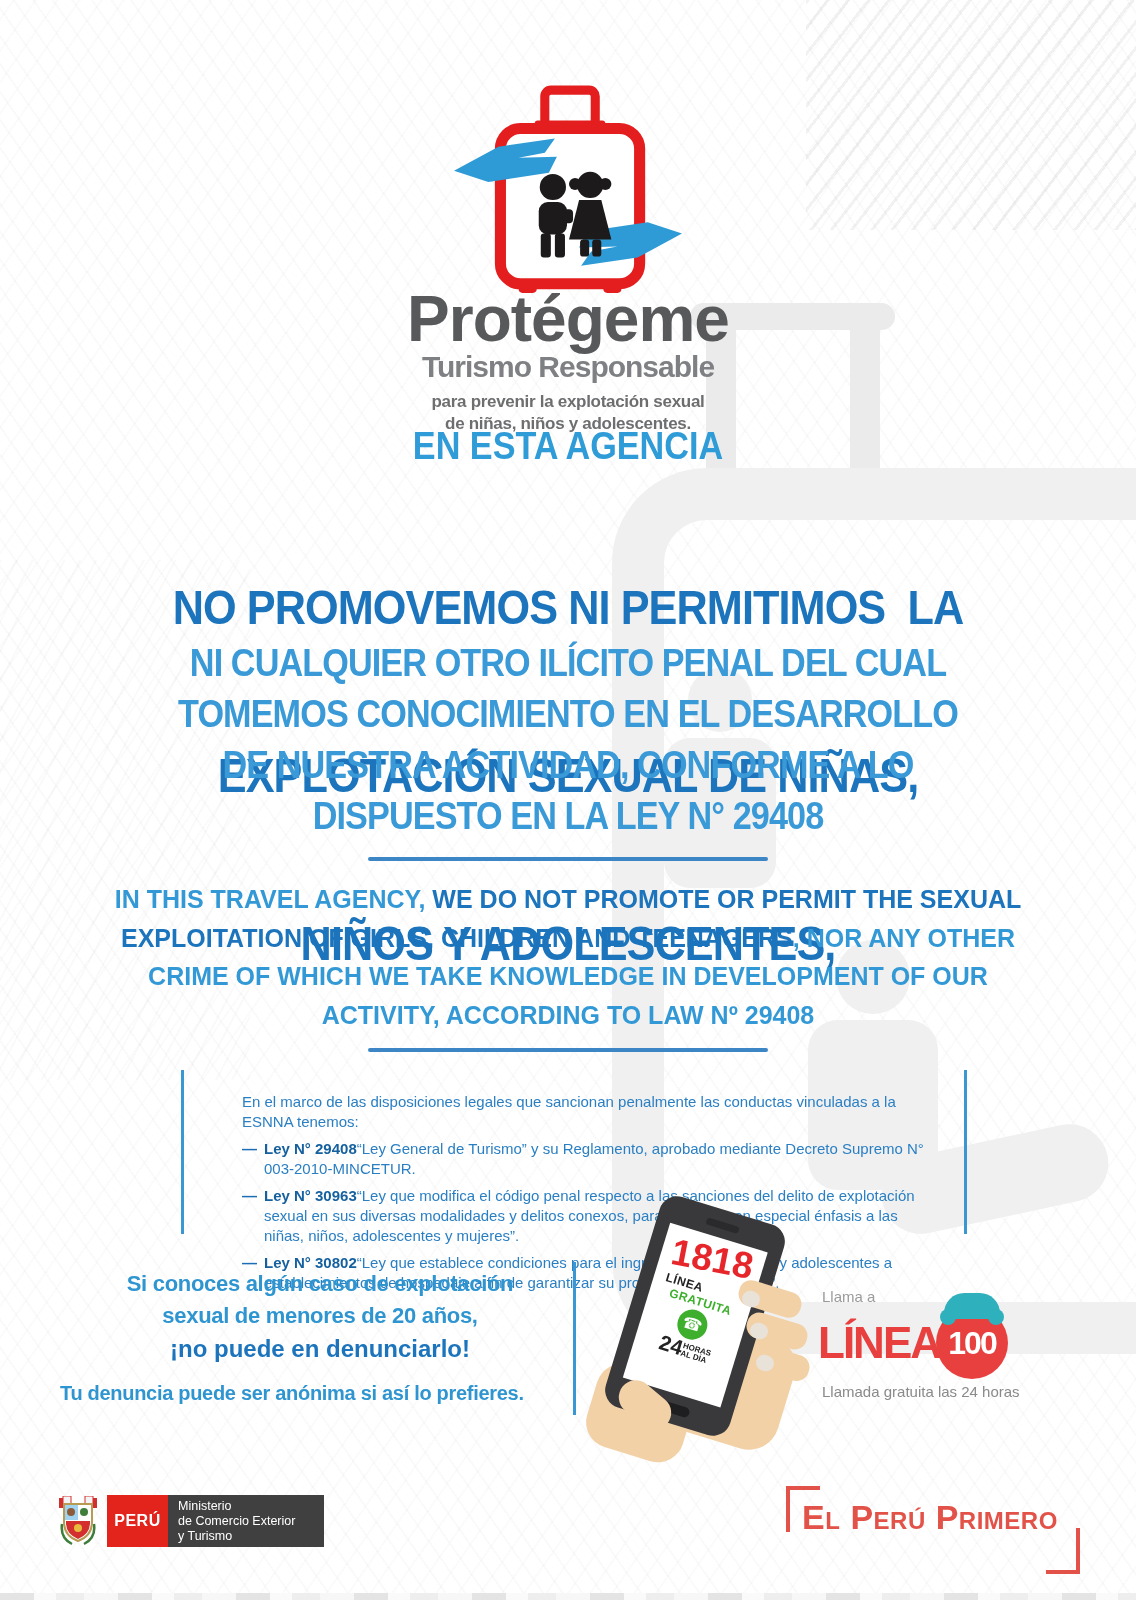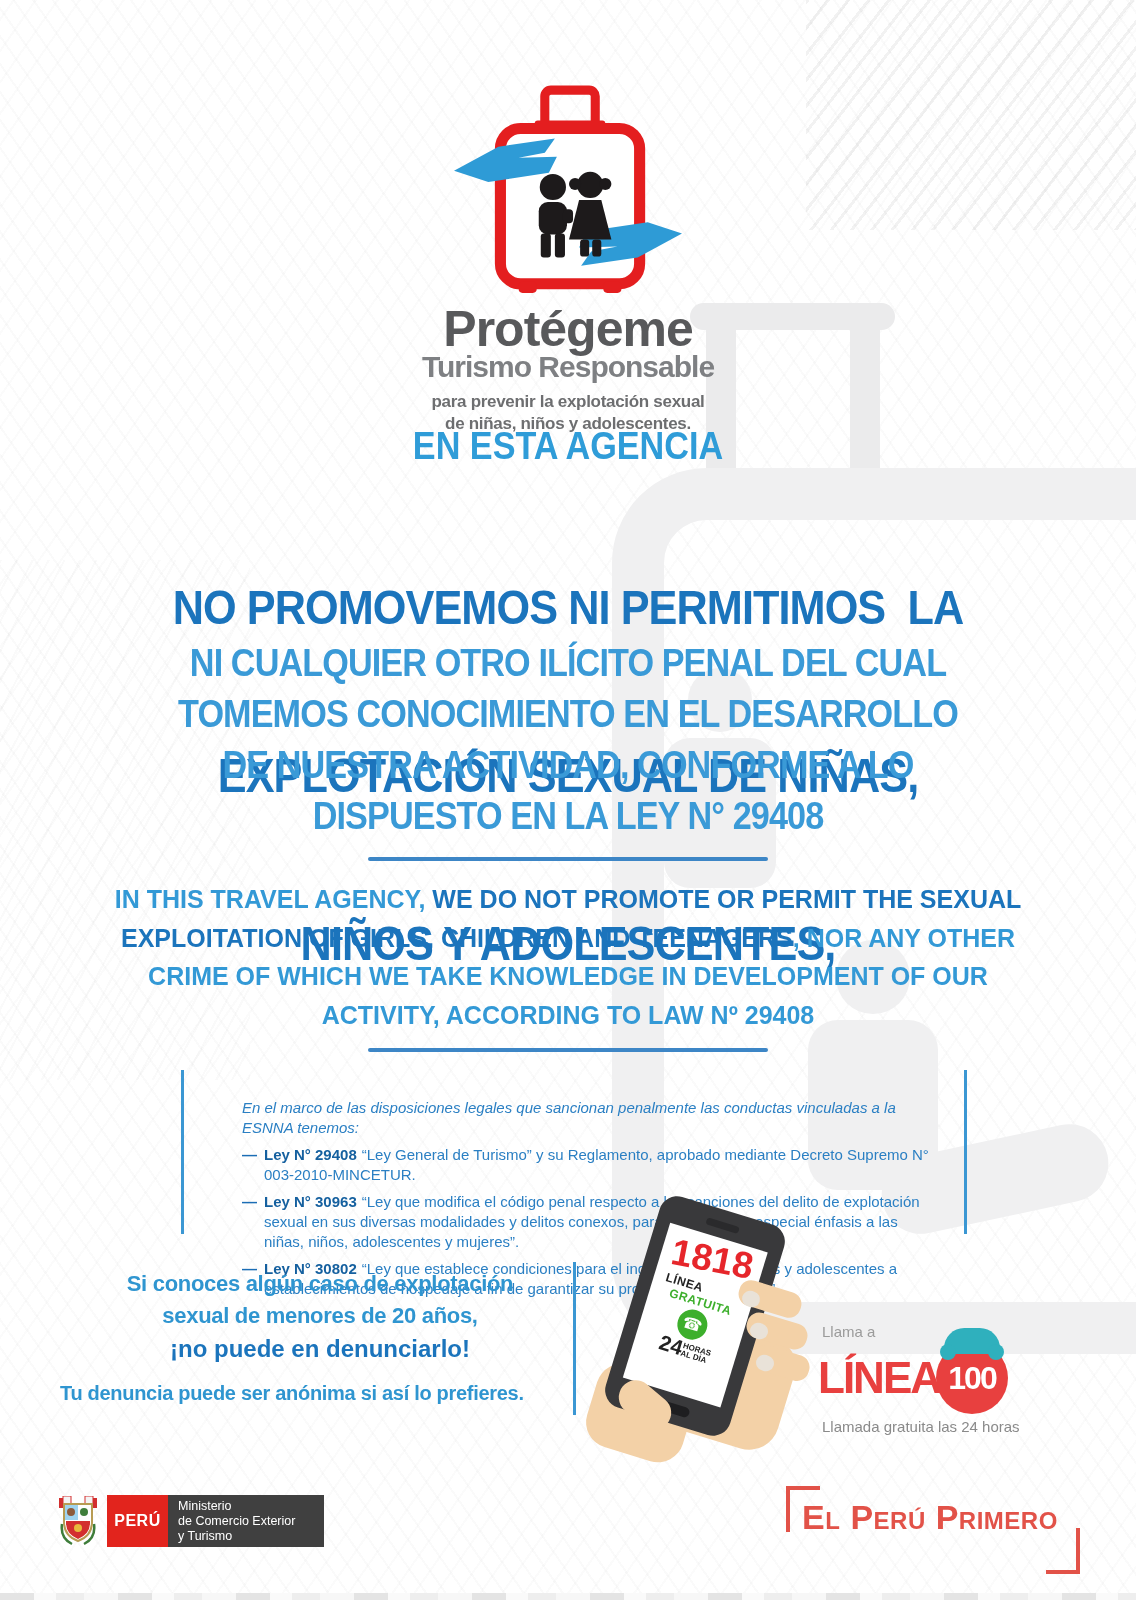--- a/index.html
+++ b/index.html
@@ -30,21 +30,21 @@
   .wm-torso2{left:808px;top:1020px;width:130px;height:170px;border-radius:30px;}
   .wm-hand{left:880px;top:1140px;width:230px;height:78px;border-radius:40px;transform:rotate(-12deg);}
 
   .z{position:relative;z-index:2;}
   .abs{position:absolute;}
   .center{width:100%;text-align:center;}
   .condensed{transform:scaleX(0.9);transform-origin:50% 50%;}
 
   
   .logo-svg{position:absolute;left:452px;top:82px;width:232px;height:212px;z-index:2;}
-  .brand-title{top:300px;font-size:50px;font-weight:bold;color:#58595b;letter-spacing:-1px;}
+  .brand-title{top:282px;font-size:64px;font-weight:bold;color:#58595b;letter-spacing:-1px;}
   .brand-sub{top:350px;font-size:30px;font-weight:bold;color:#7e8083;letter-spacing:-1px;}
   .brand-tag{font-size:17px;font-weight:bold;color:#6d6e70;letter-spacing:-0.3px;}
   .tag1{top:392px;}  .tag2{top:414px;}
 
   
   .h-intro{top:424px;font-size:38px;line-height:44px;font-weight:bold;color:#2f9cd8;}
   .h-bold{top:468px;font-size:48px;line-height:56px;font-weight:bold;color:#1b74bc;
           letter-spacing:-1px;white-space:pre-wrap;}
   .h-light{top:638px;font-size:38px;line-height:51px;font-weight:bold;color:#3a9ad7;letter-spacing:-1px;}
 
@@ -53,24 +53,24 @@
 
   
   .english{position:absolute;left:113px;top:880px;width:910px;text-align:center;z-index:2;
            font-size:25px;line-height:38.5px;font-weight:bold;color:#3399d6;}
   .english .strong{color:#1b74bc;}
 
   
   .legal{position:absolute;left:181px;top:1070px;width:786px;height:164px;z-index:2;
          border-left:3px solid #3b97d3;border-right:3px solid #3b97d3;box-sizing:border-box;
          padding:12px 30px 0 58px;color:#2a7fc3;font-size:15px;line-height:20px;}
-  .legal .intro{margin:16px 0 7px 0;font-style:italic;}
+  .legal .intro{margin:10px 0 7px 0;}
   .legal-item{display:flex;margin:0 0 7px 0;}
   .legal-item .dash{width:22px;flex:none;font-weight:bold;color:#1b6db5;}
-  .legal-item .law{font-weight:bold;color:#15609f;margin-right:5px;}
+  .legal-item .law{font-weight:bold;color:#15609f;}
 
   
   .report{position:absolute;left:100px;top:1268px;width:440px;text-align:center;z-index:2;}
   .report .l1{font-size:22px;line-height:32px;color:#2f95d0;font-weight:bold;letter-spacing:-0.3px;}
   .report .l3{font-size:24px;line-height:34px;color:#1b74bc;font-weight:bold;}
   .anonymous{position:absolute;left:60px;top:1382px;width:500px;z-index:2;
              font-size:20px;color:#2f95d0;font-weight:bold;letter-spacing:-0.3px;}
   .vdivider{position:absolute;left:573px;top:1262px;width:3px;height:153px;background:#3b97d3;z-index:2;}
 
   
@@ -95,21 +95,21 @@
   .scr-linea{font-size:12px;font-weight:bold;color:#232323;text-align:left;margin:2px 0 0 12px;letter-spacing:0.5px;}
   .scr-gratuita{font-size:12px;font-weight:bold;color:#3daf2c;text-align:left;margin:0 0 2px 20px;letter-spacing:0.5px;}
   .scr-circle{width:30px;height:30px;border-radius:50%;background:#3daf2c;color:#fff;font-size:16px;
               line-height:30px;margin:1px auto 1px auto;}
   .scr-hours{display:flex;justify-content:center;align-items:flex-start;color:#232323;}
   .scr-24{font-size:21px;font-weight:bold;line-height:20px;}
   .scr-horas{font-size:8px;font-weight:bold;text-align:left;line-height:8px;margin-top:3px;}
 
   
   .l100{position:absolute;left:818px;top:1288px;width:260px;z-index:2;}
-  .l100-pre{font-size:15px;color:#9b9b9b;margin-left:4px;margin-top:35px;}
+  .l100-pre{font-size:15px;color:#9b9b9b;margin-left:4px;}
   .l100-row{display:flex;align-items:center;margin-top:2px;}
   .l100-name{font-size:44px;font-weight:bold;color:#e8403f;letter-spacing:-2px;}
   .l100-circle{position:relative;width:72px;height:72px;border-radius:50%;background:#e8403f;
                margin-left:-4px;flex:none;}
   .l100-100{position:absolute;left:0;top:18px;width:72px;text-align:center;color:#fff;
             font-size:32px;font-weight:bold;letter-spacing:-2px;}
   .l100-handset{position:absolute;left:8px;top:-14px;width:56px;height:26px;background:#2fb0bd;
                 border-radius:28px 28px 8px 8px;}
   .l100-handset::before,.l100-handset::after{content:"";position:absolute;bottom:-6px;width:16px;height:16px;
                 border-radius:50%;background:#2fb0bd;}

